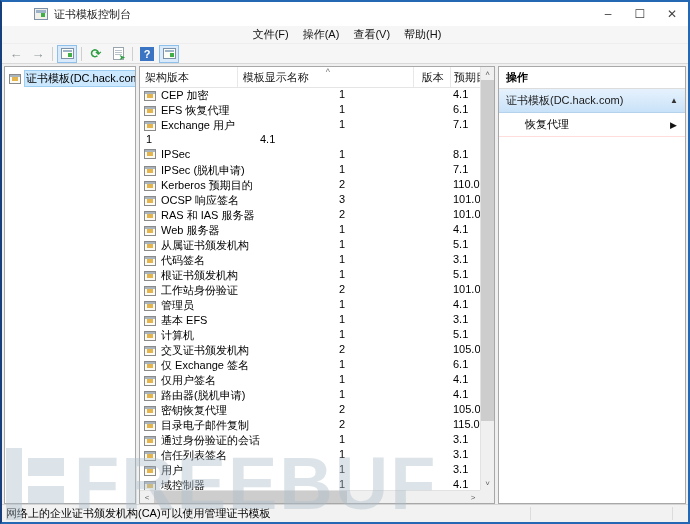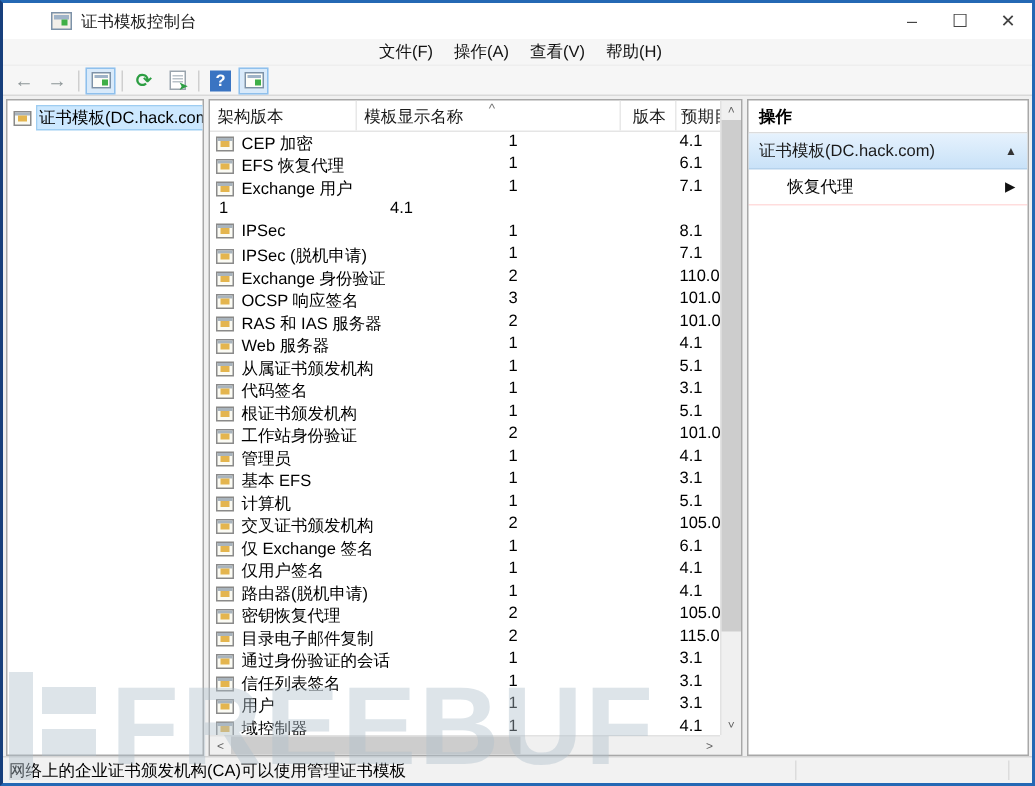--- a/index.html
+++ b/index.html
@@ -219,21 +219,21 @@
       <span class="nm">IPSec (脱机申请)</span>
     </span>
     <span class="cell c-schema">1</span>
     <span class="cell c-version">7.1</span>
     <span class="cell c-purpose"></span>
   </div>
 
   <div class="row">
     <span class="cell c-name">
       <span class="tpl-icon"></span>
-      <span class="nm">Exchange 身份验证</span>
+      <span class="nm">Kerberos 预期目的</span>
     </span>
     <span class="cell c-schema">2</span>
     <span class="cell c-version">110.0</span>
     <span class="cell c-purpose">客</span>
   </div>
 
   <div class="row">
     <span class="cell c-name">
       <span class="tpl-icon"></span>
       <span class="nm">OCSP 响应签名</span>

